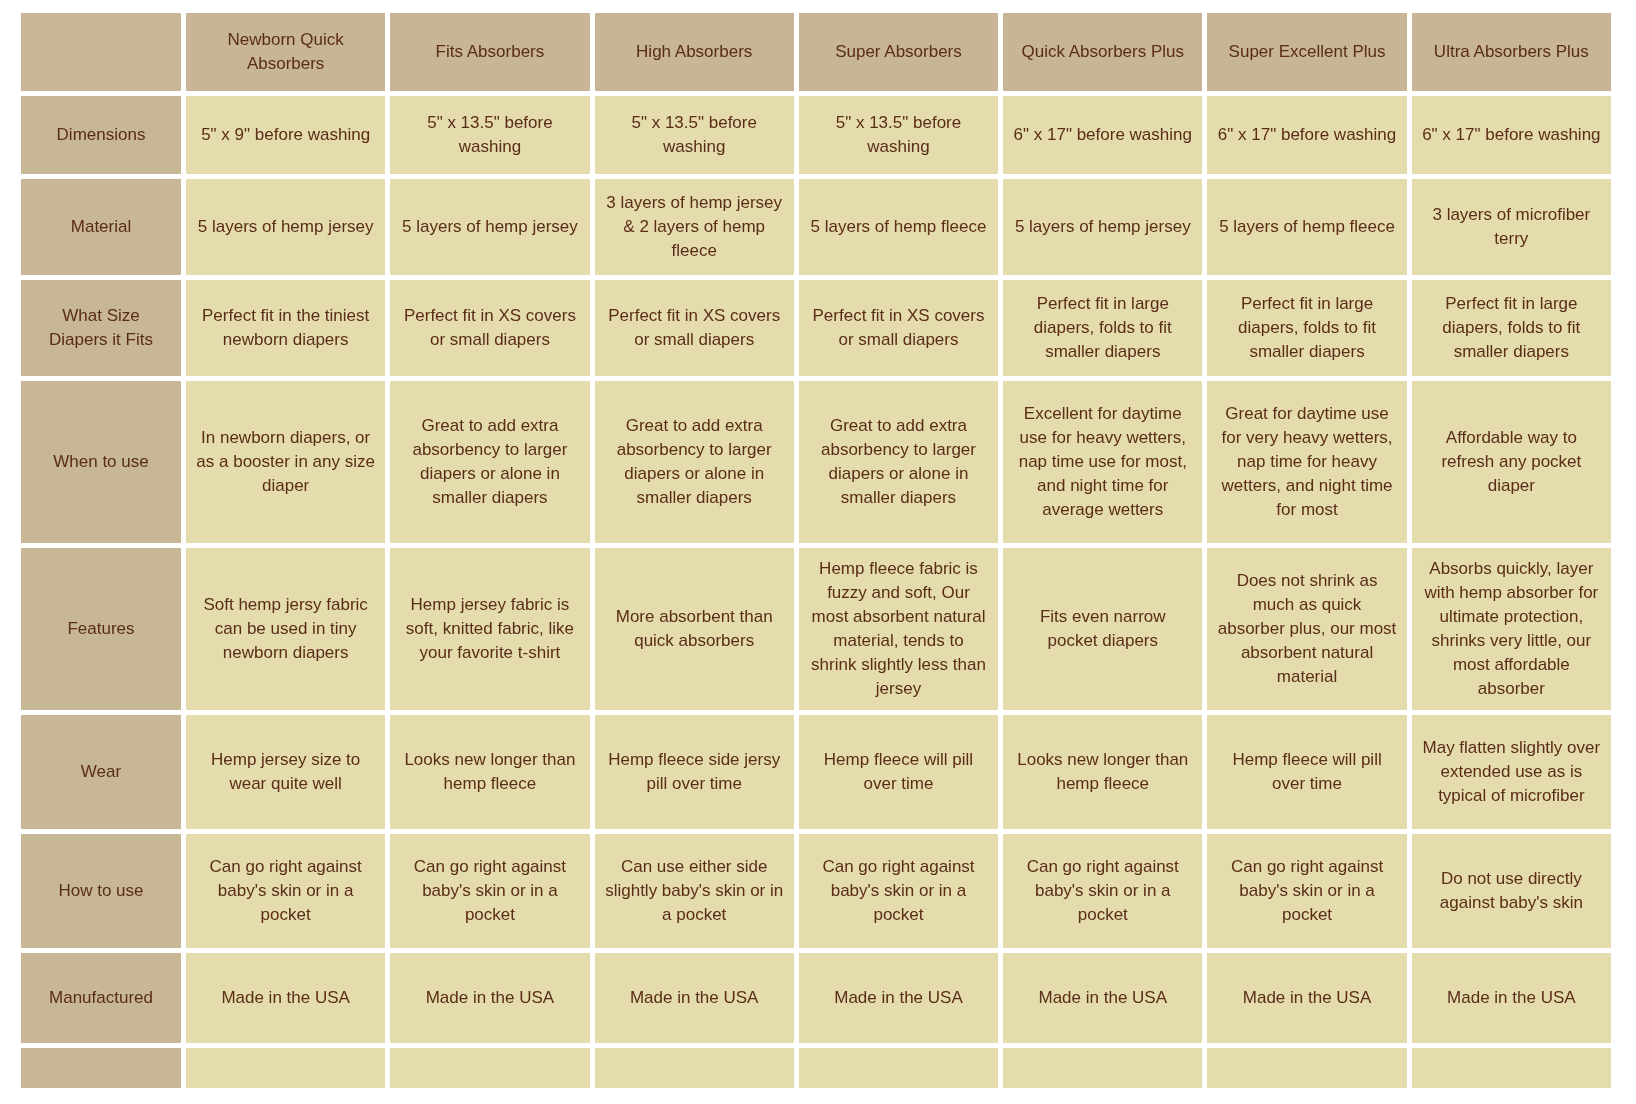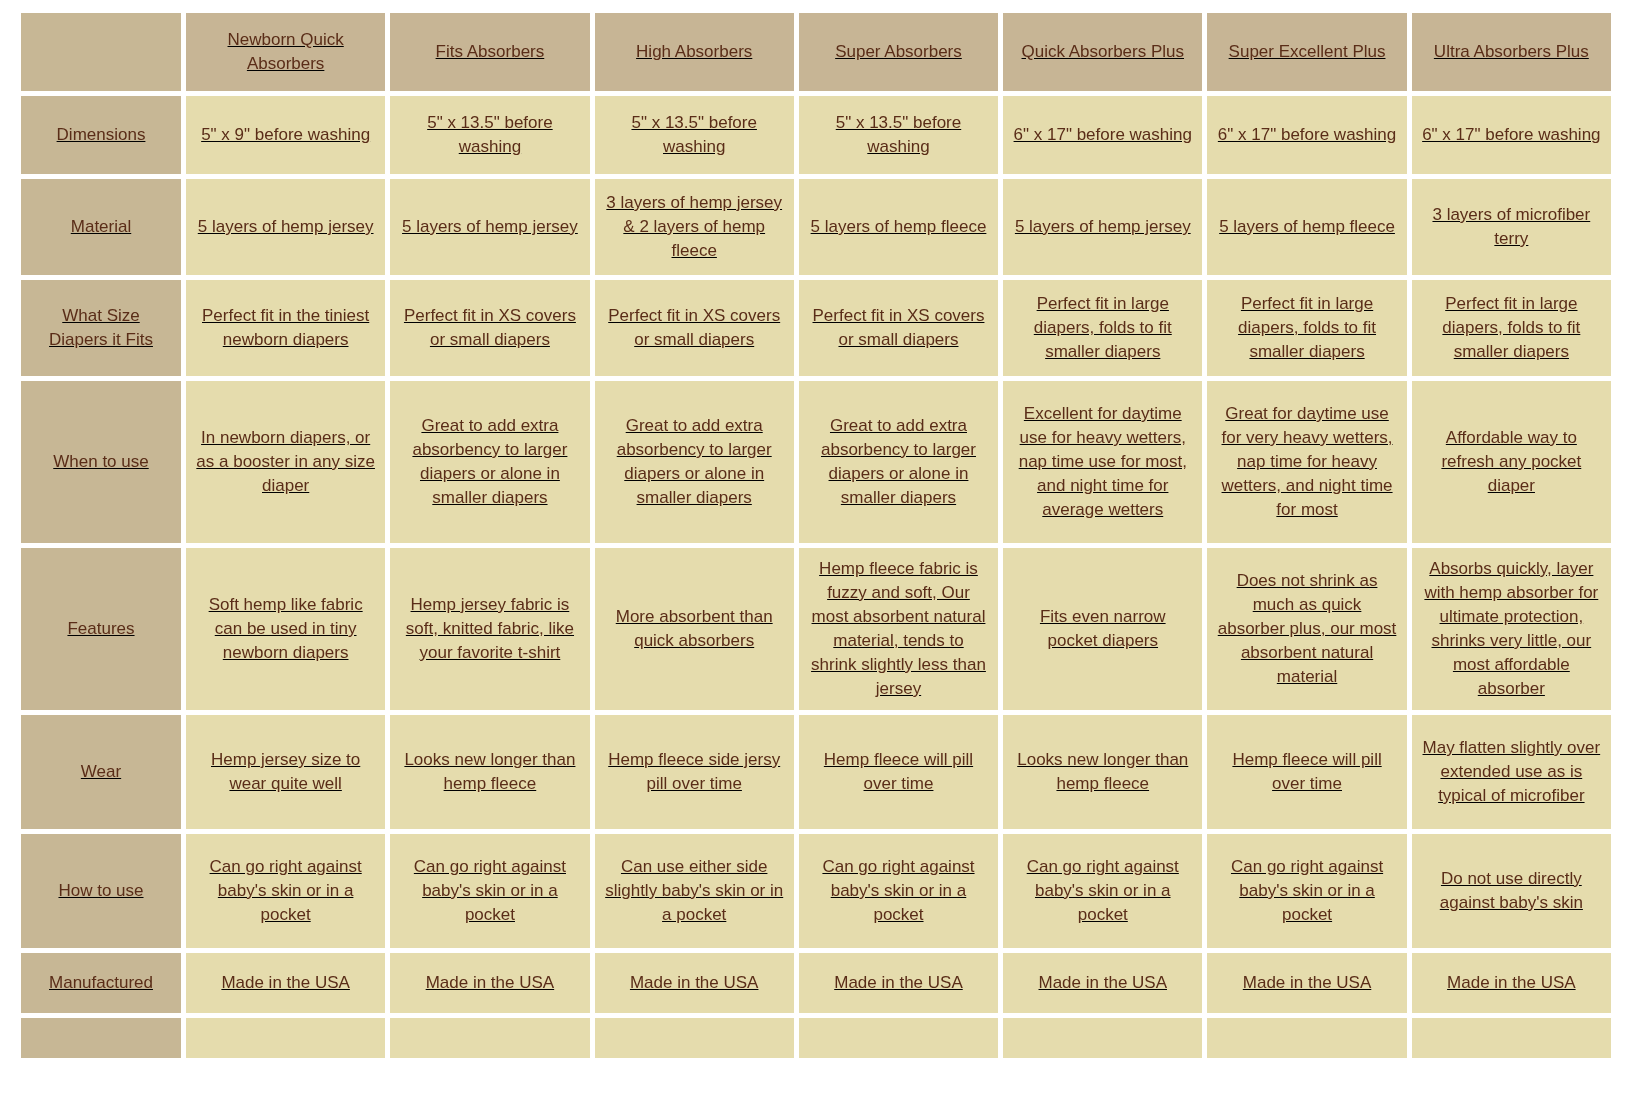--- a/index.html
+++ b/index.html
@@ -10,21 +10,20 @@
   body {
     width: 1636px;
     height: 1104px;
     font-family: "Liberation Sans", sans-serif;
     overflow: hidden;
   }
   .table-wrap {
     padding: 8px 8px 0 16px;
     box-sizing: border-box;
     width: 1636px;
-    text-decoration: underline;
   }
   table.compare {
     border-collapse: separate;
     border-spacing: 5px;
     width: 1600px;
     table-layout: fixed;
   }
   table.compare td,
   table.compare th {
     vertical-align: middle;
@@ -55,21 +54,21 @@
   td.cell {
     background: #e5dcad;
   }
   .row-dimensions td.cell, .row-dimensions td.row-head { height: 78px; }
   .row-material td.cell, .row-material td.row-head { height: 96px; }
   .row-fits td.cell, .row-fits td.row-head { height: 96px; }
   .row-when td.cell, .row-when td.row-head { height: 162px; }
   .row-features td.cell, .row-features td.row-head { height: 162px; }
   .row-wear td.cell, .row-wear td.row-head { height: 114px; }
   .row-how td.cell, .row-how td.row-head { height: 114px; }
-  .row-man td.cell, .row-man td.row-head { height: 60px; }
+  .row-man td.cell, .row-man td.row-head { height: 90px; }
   .row-extra td.cell, .row-extra td.row-head { height: 40px; }
 </style>
 </head>
 <body>
 
 <div class="table-wrap">
   <table class="compare">
     <thead>
       <tr>
         <th class="corner"></th>
@@ -123,21 +122,21 @@
         <td class="cell">Great to add extra absorbency to larger diapers or alone in smaller diapers</td>
         <td class="cell">Great to add extra absorbency to larger diapers or alone in smaller diapers</td>
         <td class="cell">Great to add extra absorbency to larger diapers or alone in smaller diapers</td>
         <td class="cell">Excellent for daytime use for heavy wetters, nap time use for most, and night time for average wetters</td>
         <td class="cell">Great for daytime use for very heavy wetters, nap time for heavy wetters, and night time for most</td>
         <td class="cell">Affordable way to refresh any pocket diaper</td>
       </tr>
 
       <tr class="row-features">
         <td class="row-head">Features</td>
-        <td class="cell">Soft hemp like fabric can be used in tiny newborn diapers</td>
+        <td class="cell">Soft hemp jersy fabric can be used in tiny newborn diapers</td>
         <td class="cell">Hemp jersey fabric is soft, knitted fabric, like your favorite t-shirt</td>
         <td class="cell">More absorbent than quick absorbers</td>
         <td class="cell">Hemp fleece fabric is fuzzy and soft, Our most absorbent natural material, tends to shrink slightly less than jersey</td>
         <td class="cell">Fits even narrow pocket diapers</td>
         <td class="cell">Does not shrink as much as quick absorber plus, our most absorbent natural material</td>
         <td class="cell">Absorbs quickly, layer with hemp absorber for ultimate protection, shrinks very little, our most affordable absorber</td>
       </tr>
 
       <tr class="row-wear">
         <td class="row-head">Wear</td>

